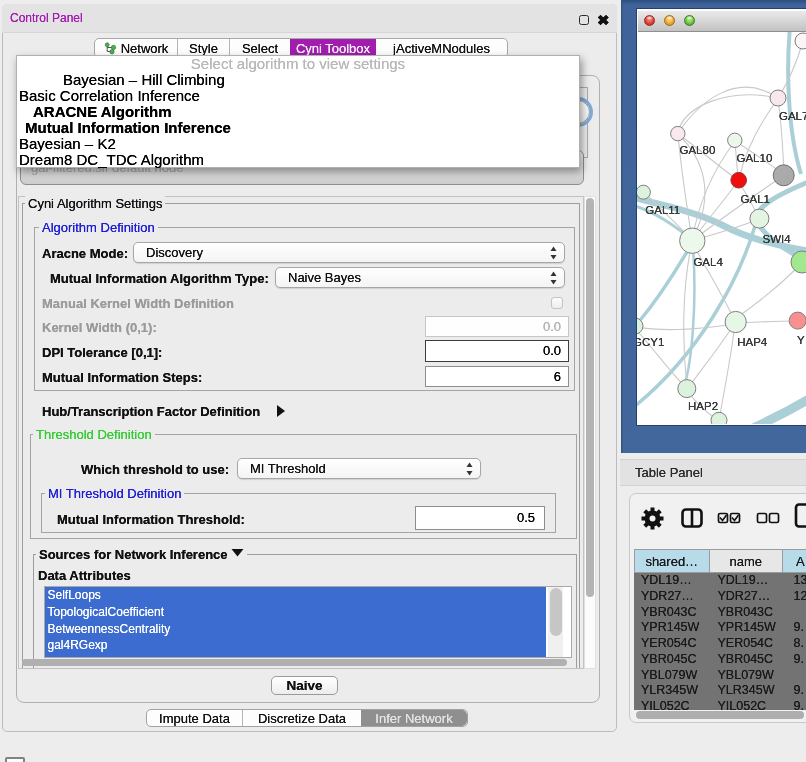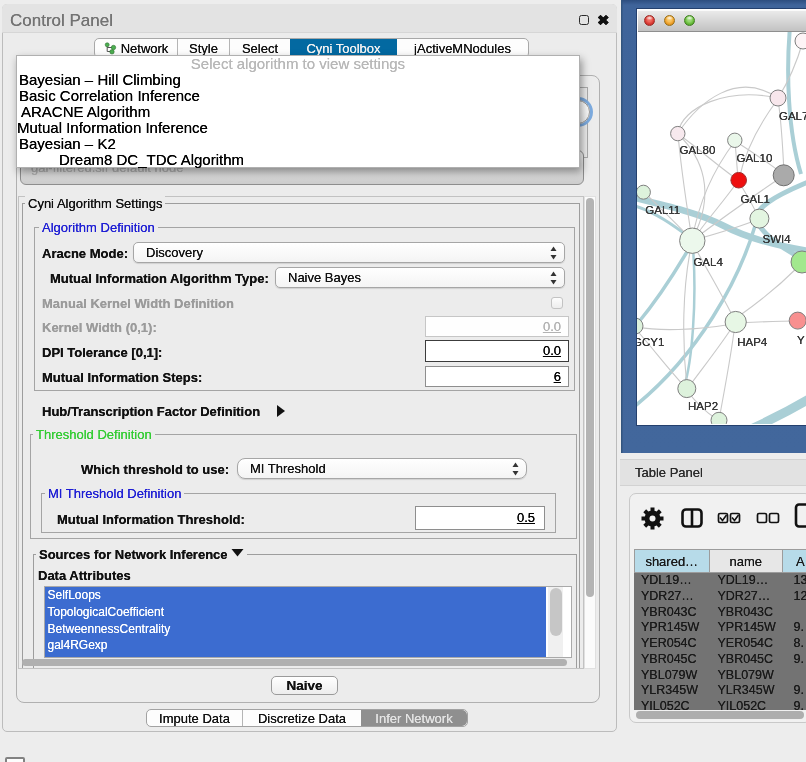--- a/index.html
+++ b/index.html
@@ -4,46 +4,46 @@
 <style>
 * { margin:0; padding:0; box-sizing:border-box; }
 html,body { width:806px; height:762px; overflow:hidden; }
 body { font-family:"Liberation Sans",sans-serif; text-shadow:0 0 0.4px; background:#ededed; position:relative; }
 .abs { position:absolute; }
 .lbl { font-size:13px; font-weight:bold; color:#111; white-space:nowrap; }
 .combo { position:absolute; height:21px; border:1px solid #a6a6a6; border-radius:5px;
   background:linear-gradient(#ffffff,#f4f4f4); box-shadow:0 1px 1px rgba(0,0,0,0.12);
   font-size:13px; color:#111; line-height:19px; padding-left:12px; }
 .combo .arr { position:absolute; right:6px; top:2px; width:9px; height:16px; }
-.field { position:absolute; background:#fff; font-size:13px; color:#000; text-align:right; padding-right:7px;text-decoration:underline; }
+.field { position:absolute; background:#fff; font-size:13px; color:#000; text-align:right; padding-right:7px; }
 .grp { position:absolute; border:1px solid #9d9d9d; }
 .grplbl { position:absolute; background:#ececec; padding:0 3px; font-size:13px; white-space:nowrap; }
 </style>
 </head>
 <body>
 
 <div class="abs" id="cpwin" style="left:2px; top:4px; width:615px; height:728px; border:1px solid #bcbcbc; border-radius:5px; background:#ececec;"></div>
 <div class="abs" style="left:2px; top:4px; width:615px; height:29px; background:#e3e3e3; border-bottom:1px solid #d6d6d6; border-radius:5px 5px 0 0;"></div>
-<div class="abs" style="left:10px; top:11px; font-size:17px; color:#737373;">Control Panel</div>
+<div class="abs" style="left:10px; top:11px; font-size:12px; color:#a21caf;">Control Panel</div>
 <div class="abs" style="left:579px; top:15px; width:10px; height:10px; border:1.5px solid #2a2a2a; border-radius:2.5px;"></div>
 <div class="abs" style="left:596.5px; top:11.5px; font-size:13px; font-weight:bold; color:#111; transform:scale(1.15,1.05); transform-origin:left top;">✖</div>
 
 <div id="toptabs" class="abs" style="left:94px; top:38px; height:20px; display:flex; border:1px solid #a8a8a8; border-radius:5px; background:#fdfdfd; font-size:13px; color:#111;">
   <div style="width:83px; display:flex; align-items:center; justify-content:center; border-right:1px solid #b5b5b5;">
     <svg width="13" height="13" viewBox="0 0 13 13" style="margin-right:4px;">
       <path d="M3.2 3.5 L3.2 9.5 M3.2 5.5 L8.5 5.5 M3.2 9.5 L7 9.5" stroke="#555" stroke-width="1" fill="none"></path>
       <circle cx="3.2" cy="2.8" r="2" fill="#4caf50" stroke="#2e7031" stroke-width="0.6"></circle>
       <circle cx="9.5" cy="5.5" r="2.2" fill="#4caf50" stroke="#2e7031" stroke-width="0.6"></circle>
       <circle cx="8" cy="9.8" r="2.2" fill="#4caf50" stroke="#2e7031" stroke-width="0.6"></circle>
     </svg>
     <span>Network</span>
   </div>
   <div style="width:52px; display:flex; align-items:center; justify-content:center; border-right:1px solid #b5b5b5;">Style</div>
   <div style="width:60px; display:flex; align-items:center; justify-content:center;">Select</div>
-  <div style="width:107px; display:flex; align-items:center; justify-content:center; background:#0369a1; color:#f2f2f2;">Cyni Toolbox</div>
+  <div style="width:86px; display:flex; align-items:center; justify-content:center; background:#a21caf; color:#f2f2f2;">Cyni Toolbox</div>
   <div style="width:131px; display:flex; align-items:center; justify-content:center; border-radius:0 5px 5px 0;">jActiveMNodules</div>
 </div>
 
 <div class="abs" style="left:16px; top:75px; width:584px; height:628px; border:1px solid #b0b0b0; border-radius:8px; background:#ececec;"></div>
 
 <div class="abs" style="left:26px; top:87px; width:562px; height:71px; border:1px solid #ababab;"></div>
 <div class="abs" style="left:24px; top:100px; width:566px; height:24px; border-radius:12px; box-shadow:0 0 0 3px #7caade; background:linear-gradient(#fff,#eee); border:1px solid #999;"></div>
 <div class="abs" style="left:20px; top:150px; width:564px; height:35px; border:1px solid #8e8e8e; border-radius:6px; background:linear-gradient(#fbfbfb,#cccccc); color:#b2b2b2; font-size:13px; line-height:33px; padding-left:10px;">gal-filtered.sif  default node</div>
 
 <div class="abs" style="left:18px; top:196px; width:566px; height:473px; border:1px solid #c2c2c2; background:#ececec;"></div>
@@ -82,21 +82,21 @@
 
 <div class="lbl" style="position:absolute; left:42px; top:404px;">Hub/Transcription Factor Definition</div>
 <svg class="abs" style="left:274px; top:404px;" width="13" height="14" viewBox="0 0 13 14">
     <path d="M3 1 L11 7 L3 13 Z" fill="#111"></path>
   </svg>
 
 <div class="grp" style="left:30px; top:434px; width:547px; height:105px; border-color:#a4a4a4;"></div>
 <div class="grplbl" style="left:33px; top:427px; color:#33cc33;">Threshold Definition</div>
 
 <div class="lbl" style="position:absolute; left:81px; top:462px;">Which threshold to use:</div>
-<div class="combo" style="left:237px; top:458px; width:290px;border-radius:8px;">MI Threshold<svg class="arr" viewBox="0 0 9 16">
+<div class="combo" style="left:237px; top:458px; width:244px;">MI Threshold<svg class="arr" viewBox="0 0 9 16">
       <path d="M4.5 1.5 L7.5 6 L1.5 6 Z" fill="#333"></path>
       <path d="M4.5 14.5 L7.5 10 L1.5 10 Z" fill="#333"></path>
     </svg></div>
 
 <div class="grp" style="left:41px; top:493px; width:515px; height:40px; border-color:#a4a4a4;"></div>
 <div class="grplbl" style="left:45px; top:486px; color:#1d1dd4;">MI Threshold Definition</div>
 
 <div class="lbl" style="position:absolute; left:57px; top:512px;">Mutual Information Threshold:</div>
 <div class="field" style="left:415px; top:506px; width:130px; height:24px; border:1px solid #8e8e8e; line-height:22px; padding-right:9px;">0.5</div>
 
@@ -284,19 +284,19 @@
         <div style="width:76px; padding-left:7px;">YIL052C</div>
         <div style="padding-left:7px;">9.</div>
       </div>
   </div>
   <div style="position:absolute; left:0; top:161px; width:200px; height:11px; background:#f1f1f1;"></div>
   <div style="position:absolute; left:2px; top:162px; width:168px; height:8px; background:#aeaeae; border-radius:4px;"></div>
 </div>
 
 <div class="abs" style="left:16px; top:55px; width:564px; height:113px; background:#fff; border:1px solid #b0b0b0; box-shadow:2px 4px 8px rgba(0,0,0,0.4); font-size:15px; color:#000;">
   <div style="height:16px; line-height:16px; text-align:center; color:#b8b8b8;">Select algorithm to view settings</div>
-  <div style="height:16px; line-height:16px; padding-left:2px;">Bayesian – Hill Climbing</div>
+  <div style="height:16px; line-height:16px; padding-left:2px;margin-left:44px;">Bayesian – Hill Climbing</div>
   <div style="height:16px; line-height:16px; padding-left:2px;">Basic Correlation Inference</div>
-  <div style="height:16px; line-height:16px; padding-left:4px; font-weight:normal;">ARACNE Algorithm</div>
-  <div style="height:16px; line-height:16px; padding-left:0;">Mutual Information Inference</div>
+  <div style="height:16px; line-height:16px; padding-left:16px; font-weight:bold;">ARACNE Algorithm</div>
+  <div style="height:16px; line-height:16px; padding-left:8px;font-weight:bold;">Mutual Information Inference</div>
   <div style="height:16px; line-height:16px; padding-left:2px;">Bayesian – K2</div>
-  <div style="height:16px; line-height:16px; padding-left:2px;margin-left:40px;">Dream8 DC_TDC Algorithm</div>
+  <div style="height:16px; line-height:16px; padding-left:2px;">Dream8 DC_TDC Algorithm</div>
 </div>
 
 </body></html>

